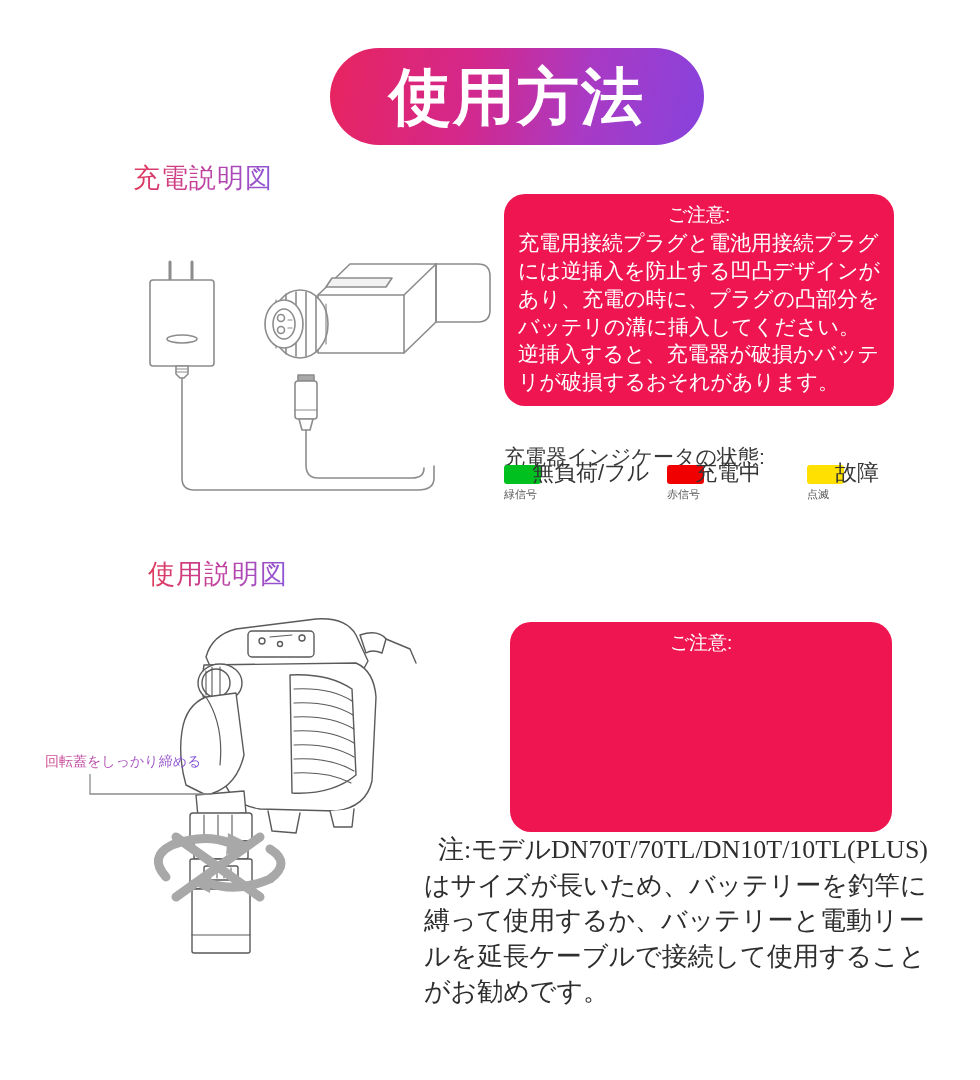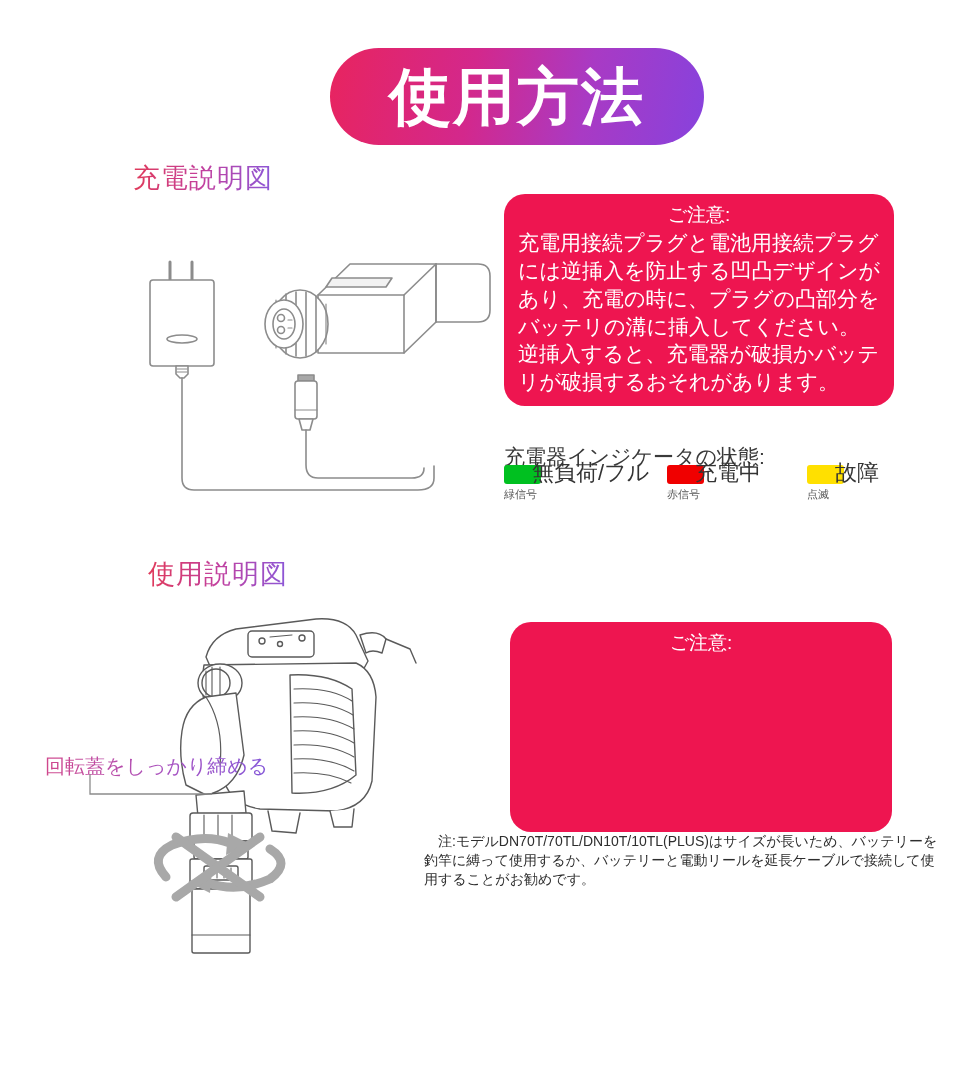--- a/index.html
+++ b/index.html
@@ -133,32 +133,33 @@
     color: #555555;
     white-space: nowrap;
   }
 
   
   #bottom-note {
     position: absolute;
     left: 424px;
     top: 832px;
     width: 520px;
-    font-size: 14px;
+    font-size: 26px;
     line-height: 1.37;
     color: #2e2e2e;
+    font-family: Liberation Serif, serif;
   }
   #bottom-note .para-indent { text-indent: 14px; }
 
   
   #reel-annotation {
     position: absolute;
     left: 45px;
     top: 753px;
-    font-size: 20px;
+    font-size: 14px;
     white-space: nowrap;
     background: linear-gradient(90deg, #d0478c 0%, #a351c4 60%, #8457d8 100%);
     -webkit-background-clip: text;
     background-clip: text;
     -webkit-text-fill-color: transparent;
     color: #a351c4;
     font-family: Liberation Mono, monospace;
   }
 
   

